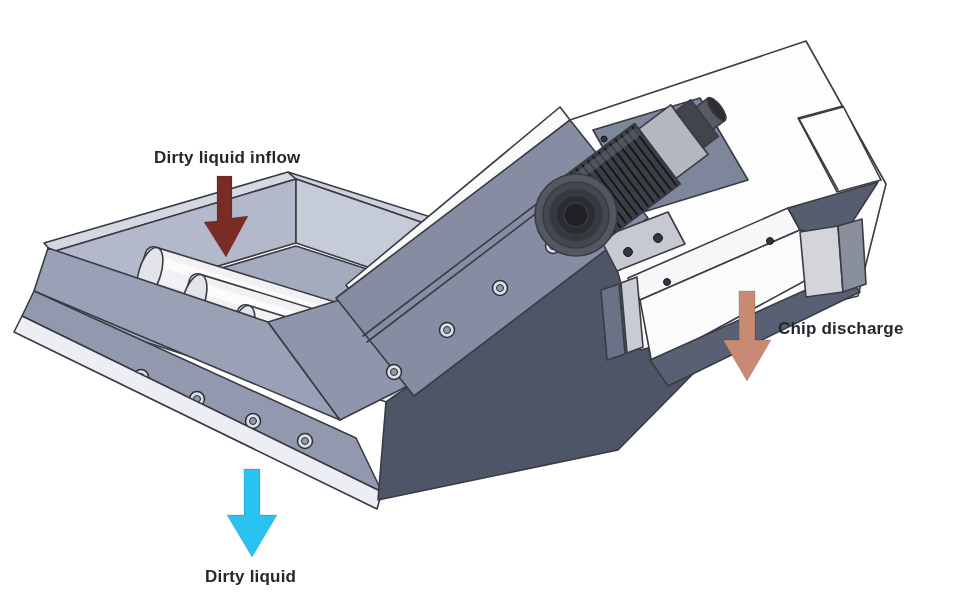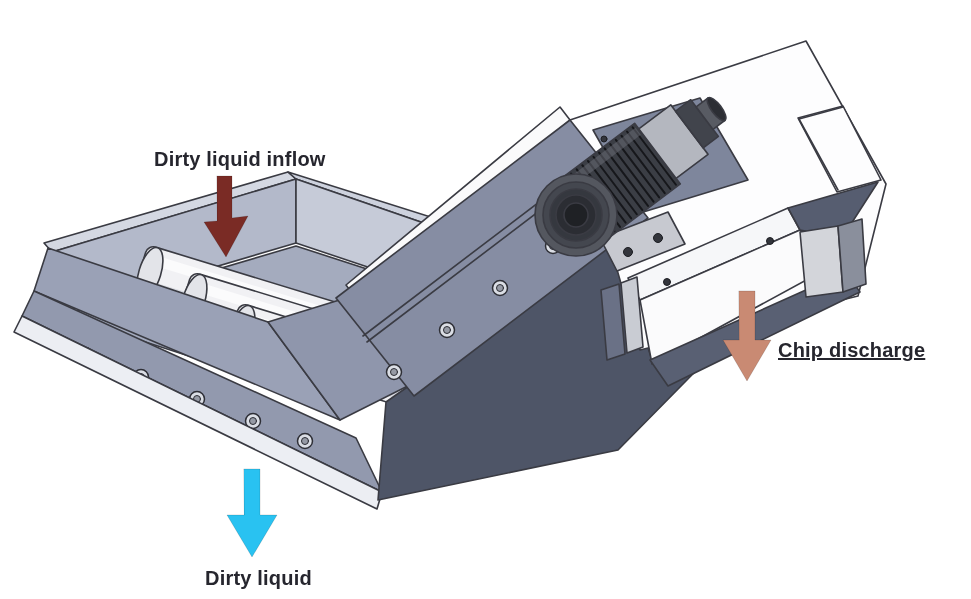--- a/index.html
+++ b/index.html
@@ -6,21 +6,21 @@
   .canvas{position:relative;width:971px;height:599px;background:#ffffff;overflow:hidden;
           font-family:"Liberation Sans",sans-serif;}
   .canvas svg{position:absolute;left:0;top:0;}
   svg polygon, svg line, svg rect, svg circle, svg ellipse{
     stroke:#3a3b43;stroke-width:1.6;stroke-linejoin:round;stroke-linecap:round;}
   .nostroke{stroke:none;}
   .boltO{fill:#dbdee5;stroke:#2e2f36;stroke-width:1.5;}
   .boltI{fill:#969aa5;stroke:#2e2f36;stroke-width:1;}
   .dot{fill:#33353c;stroke:#1d1e23;stroke-width:1;}
   .rib{stroke:#16171b;stroke-width:2;}
-  .label{position:absolute;font-size:20px;font-weight:600;color:#26262e;
+  .label{position:absolute;font-size:17px;font-weight:600;color:#26262e;
          letter-spacing:.2px;white-space:nowrap;}
   .arrow{stroke:#00000022;stroke-width:1;}
 </style>
 </head>
 <body>
 
 <div class="canvas">
 <svg width="971" height="599" viewBox="0 0 971 599">
 
   <g>
@@ -174,15 +174,15 @@
     <polygon points="601,290 619,284 625,354 607,360" fill="#6a7186"></polygon>
     <polygon points="621,283 637,277 643,347 627,353" fill="#c9ccd3"></polygon>
   </g>
 
   <polygon class="arrow" points="217,176 232,176 232,218 248,216 226,257 204,222 217,221" fill="#7a2b25"></polygon>
   <polygon class="arrow" points="739,291 755,291 755,340 771,340 747,381 723,340 739,340" fill="#c98a73"></polygon>
   <polygon class="arrow" points="244,469 260,469 260,515 277,515 252,557 227,515 244,515" fill="#29c2f1"></polygon>
 </svg>
 
 <div class="label" style="left:154px;top:148px;">Dirty liquid inflow</div>
-<div class="label" style="left:778px;top:339px;text-decoration:underline;">Chip discharge</div>
+<div class="label" style="left:778px;top:319px;">Chip discharge</div>
 <div class="label" style="left:205px;top:567px;">Dirty liquid</div>
 </div>
 
 </body></html>

